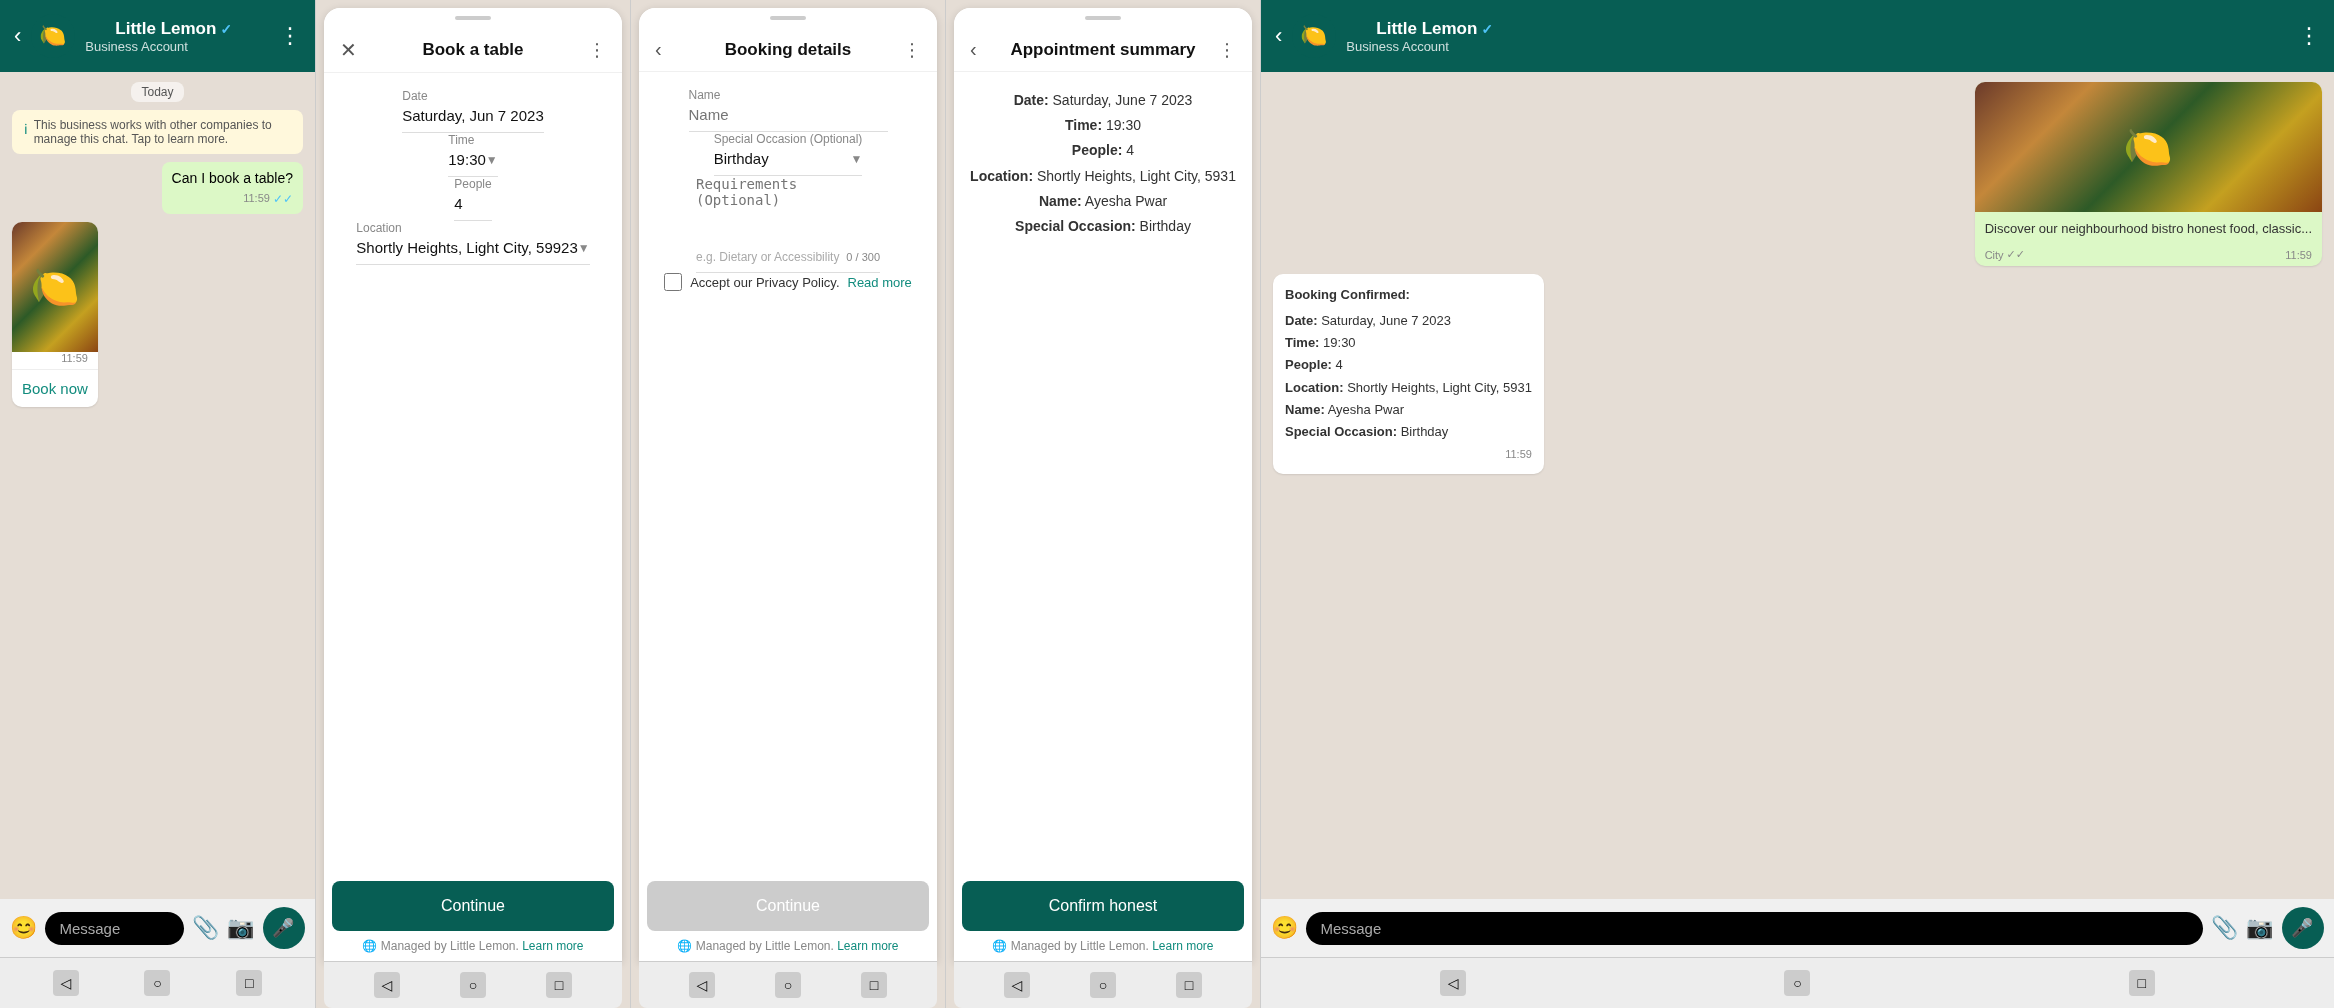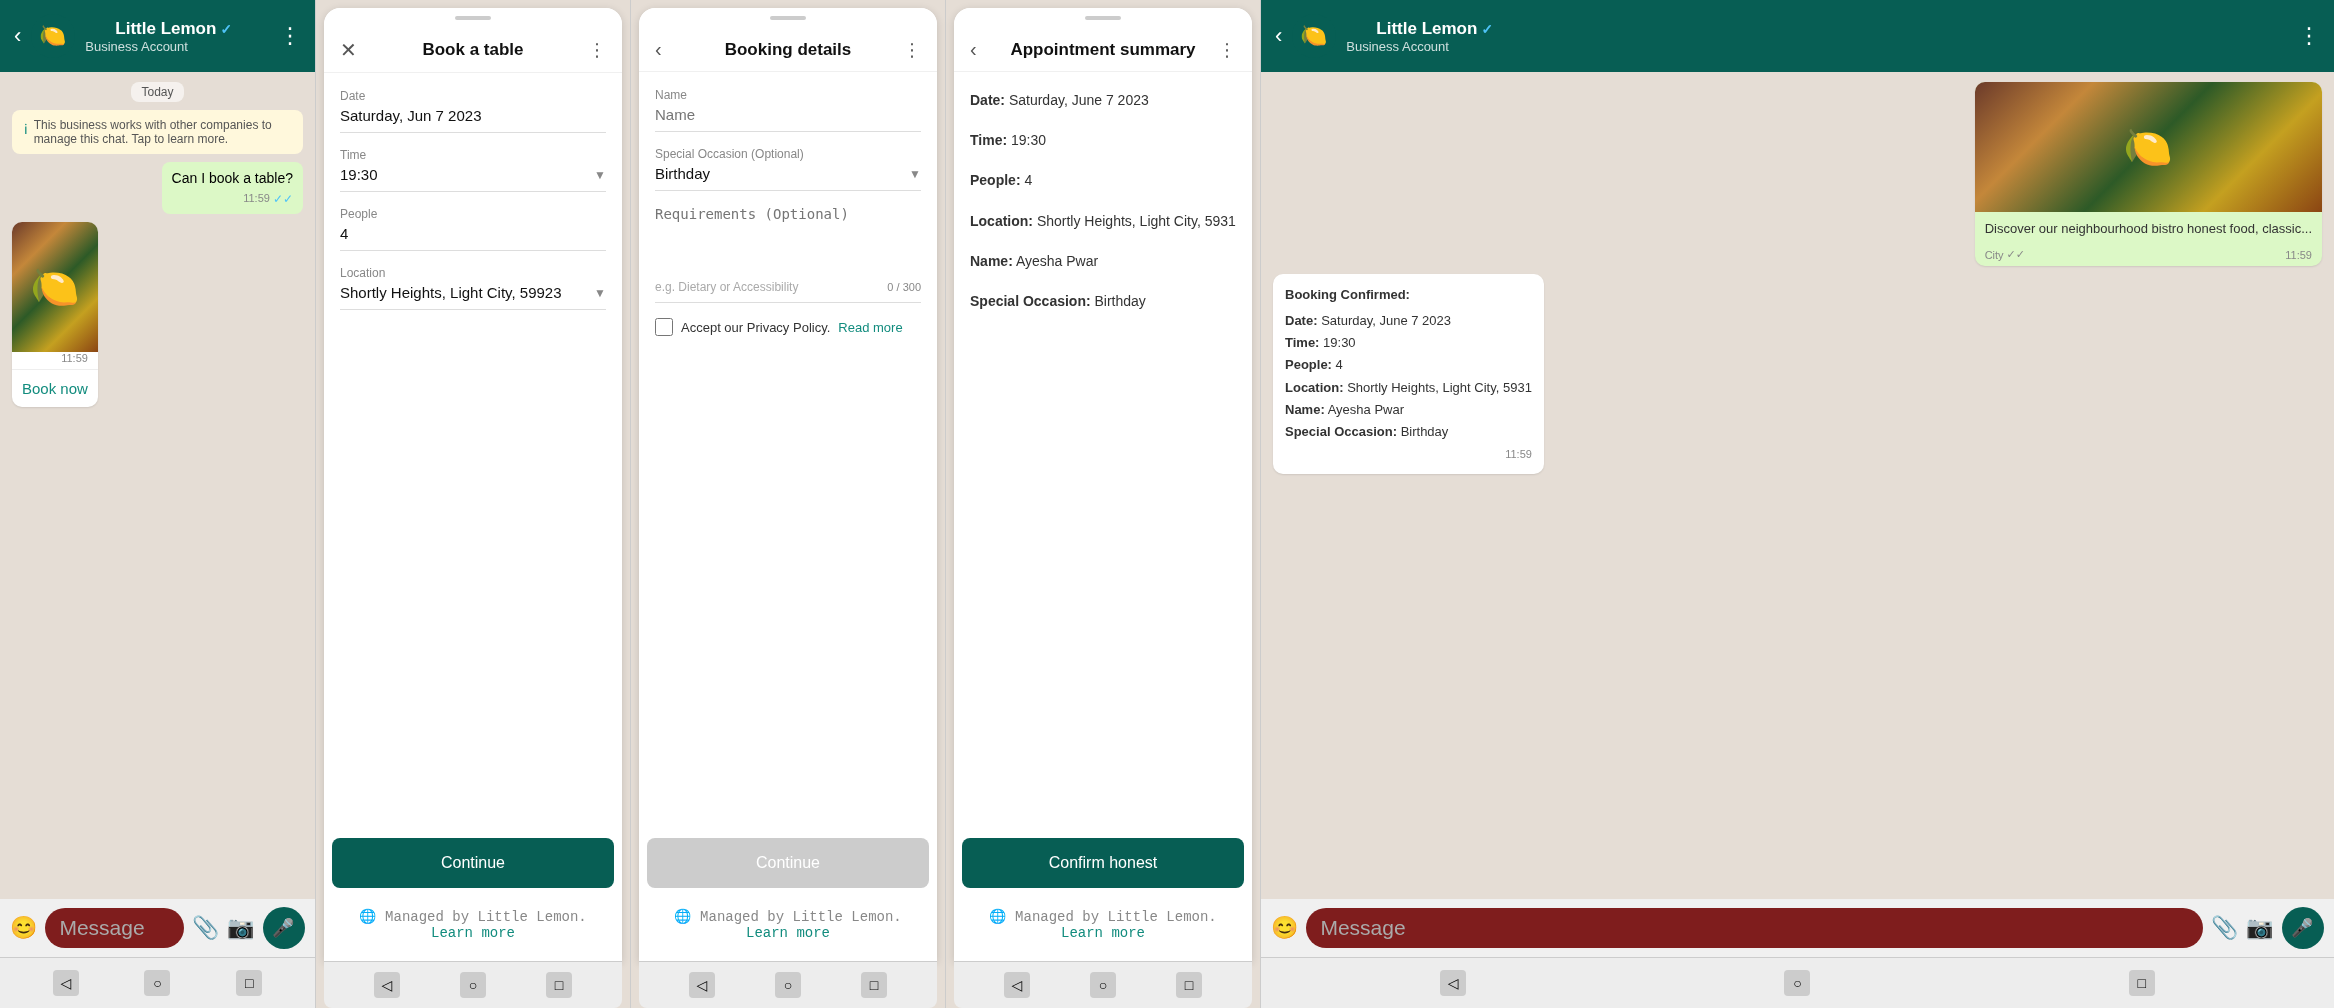--- a/index.html
+++ b/index.html
@@ -186,24 +186,24 @@
 
     .chat-input-bar {
       background: #f0f0f0;
       display: flex;
       align-items: center;
       padding: 8px 10px;
       gap: 8px;
     }
     .input-box {
       flex: 1;
-      background: #7f1d1d;
+      background: #000000;
       border-radius: 24px;
       padding: 8px 14px;
-      font-size: 21px;
+      font-size: 15px;
       color: #aaa;
       border: none;
       outline: none;
     }
     .mic-btn {
       width: 42px;
       height: 42px;
       border-radius: 50%;
       background: #075e54;
       display: flex;
@@ -311,21 +311,22 @@
       cursor: pointer;
       width: 28px;
     }
 
     .modal-body {
       flex: 1;
       padding: 16px;
       overflow-y: auto;
       display: flex;
       flex-direction: column;
-      gap: 15px;
+      gap: 0;
+      align-items: center;
     }
 
     .form-field {
       display: flex;
       flex-direction: column;
       gap: 4px;
     }
     .field-label {
       font-size: 12px;
       color: #888;
@@ -371,24 +372,23 @@
       border-radius: 8px;
       padding: 16px;
       font-size: 16px;
       cursor: not-allowed;
       margin: 0 8px;
       text-align: center;
     }
 
     .managed-text {
       text-align: center;
-      font-size: 14px;
+      font-size: 12px;
       color: #888;
-      padding: 20px;
-      font-family: Liberation Mono, monospace;
+      padding: 8px;
     }
     .managed-text a {
       color: #128c7e;
       text-decoration: none;
     }
 
     .phone-footer {
       background: #ededed;
       display: flex;
       justify-content: space-around;

